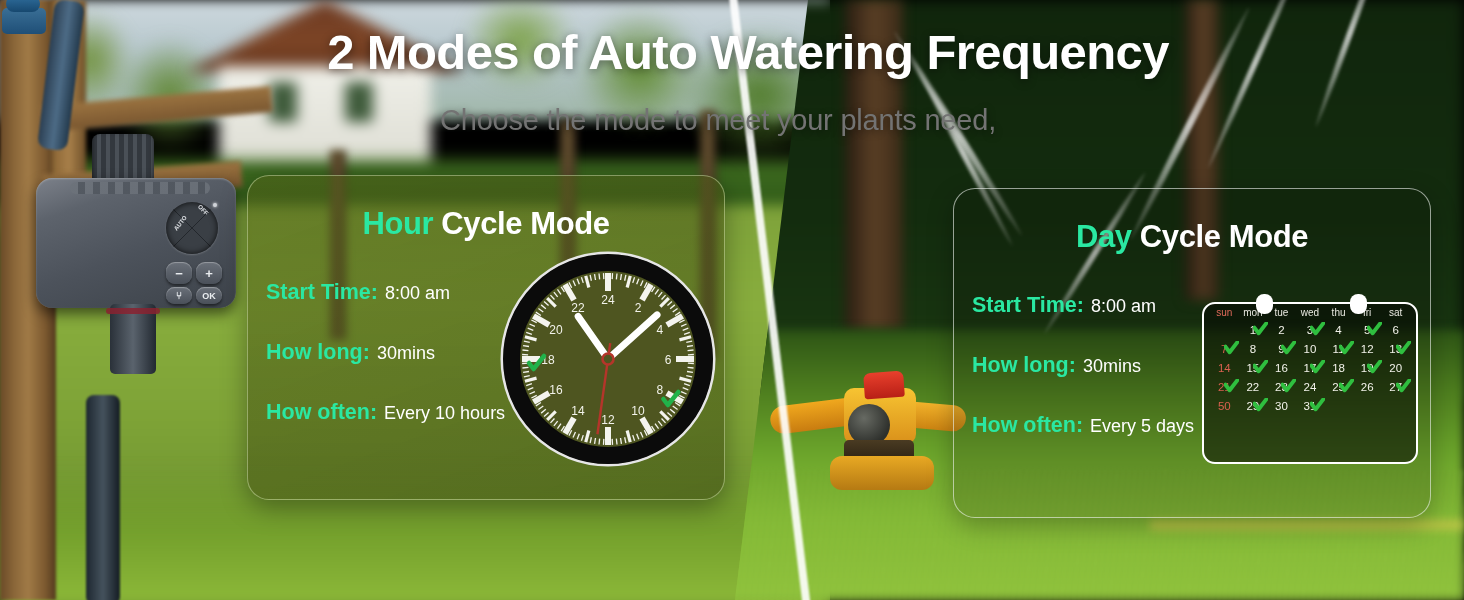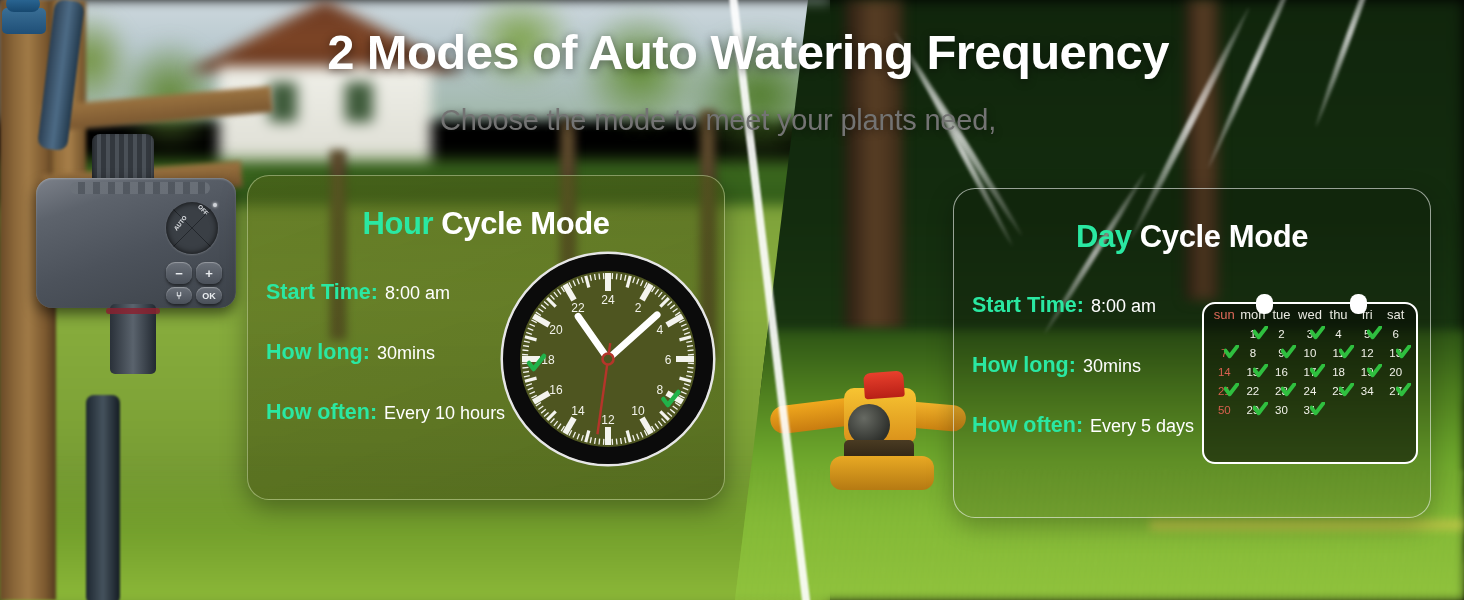--- a/index.html
+++ b/index.html
@@ -186,21 +186,21 @@
 
   
   .cal { position:absolute; left:248px; top:113px; width:216px; height:162px;
       border:2.5px solid #ffffff; border-radius:13px; background:rgba(6,10,4,.55); }
   .cal-dot { position:absolute; top:-10px; width:17px; height:20px; border-radius:8px; background:#ffffff; }
   .cal-dot.d1 { left:52px; }
   .cal-dot.d2 { left:146px; }
   .cal-month { text-align:center; color:#ffffff; font-size:15px; font-weight:bold;
       letter-spacing:1.2px; margin-top:7px; }
   .cal-grid { display:grid; grid-template-columns:repeat(7,1fr); padding:3px 6px 0 6px; }
-  .cal-hd { text-align:center; font-size:13px; color:#e8e8e0; padding-bottom:3px; }
+  .cal-hd { text-align:center; font-size:10px; color:#e8e8e0; padding-bottom:3px; }
   .cal-hd.sun { color:#e06a5a; }
   .cal-cell { position:relative; text-align:center; font-size:11.5px; color:#f2f2ea; height:19px; line-height:19px; }
   .cal-cell.sun { color:#d9604f; }
   .cal-cell.empty { color:transparent; }
   .tick { position:absolute; left:50%; top:1px; width:15px; height:15px; pointer-events:none; }
 </style>
 </head>
 <body>
 
 <div class="stage">
@@ -528,21 +528,21 @@
               <path d="M1.5 6 L6 12 L14.5 1" stroke="#2fbf3f" stroke-width="4.2" fill="none" stroke-linecap="round" stroke-linejoin="round"></path>
             </svg></div>
           <div class="cal-cell"><span>22</span></div>
           <div class="cal-cell"><span>23</span><svg class="tick" viewBox="0 0 16 16">
               <path d="M1.5 6 L6 12 L14.5 1" stroke="#2fbf3f" stroke-width="4.2" fill="none" stroke-linecap="round" stroke-linejoin="round"></path>
             </svg></div>
           <div class="cal-cell"><span>24</span></div>
           <div class="cal-cell"><span>25</span><svg class="tick" viewBox="0 0 16 16">
               <path d="M1.5 6 L6 12 L14.5 1" stroke="#2fbf3f" stroke-width="4.2" fill="none" stroke-linecap="round" stroke-linejoin="round"></path>
             </svg></div>
-          <div class="cal-cell"><span>34</span></div>
+          <div class="cal-cell"><span>26</span></div>
           <div class="cal-cell"><span>27</span><svg class="tick" viewBox="0 0 16 16">
               <path d="M1.5 6 L6 12 L14.5 1" stroke="#2fbf3f" stroke-width="4.2" fill="none" stroke-linecap="round" stroke-linejoin="round"></path>
             </svg></div>
           <div class="cal-cell sun"><span>50</span></div>
           <div class="cal-cell"><span>29</span><svg class="tick" viewBox="0 0 16 16">
               <path d="M1.5 6 L6 12 L14.5 1" stroke="#2fbf3f" stroke-width="4.2" fill="none" stroke-linecap="round" stroke-linejoin="round"></path>
             </svg></div>
           <div class="cal-cell"><span>30</span></div>
           <div class="cal-cell"><span>31</span><svg class="tick" viewBox="0 0 16 16">
               <path d="M1.5 6 L6 12 L14.5 1" stroke="#2fbf3f" stroke-width="4.2" fill="none" stroke-linecap="round" stroke-linejoin="round"></path>

